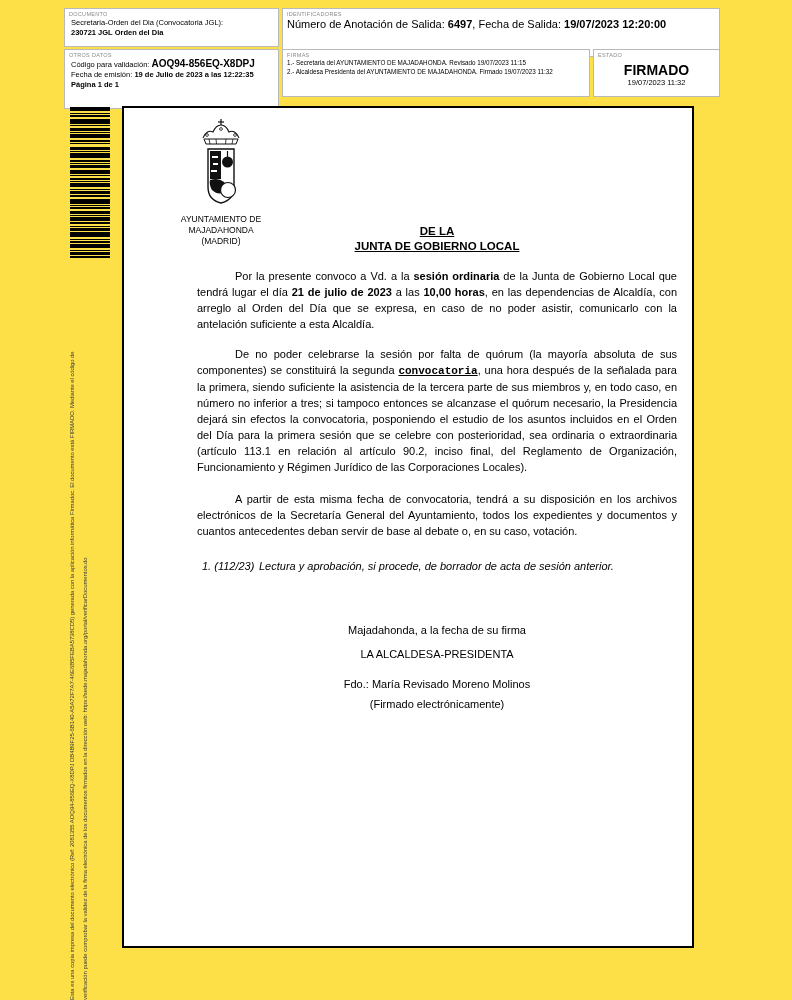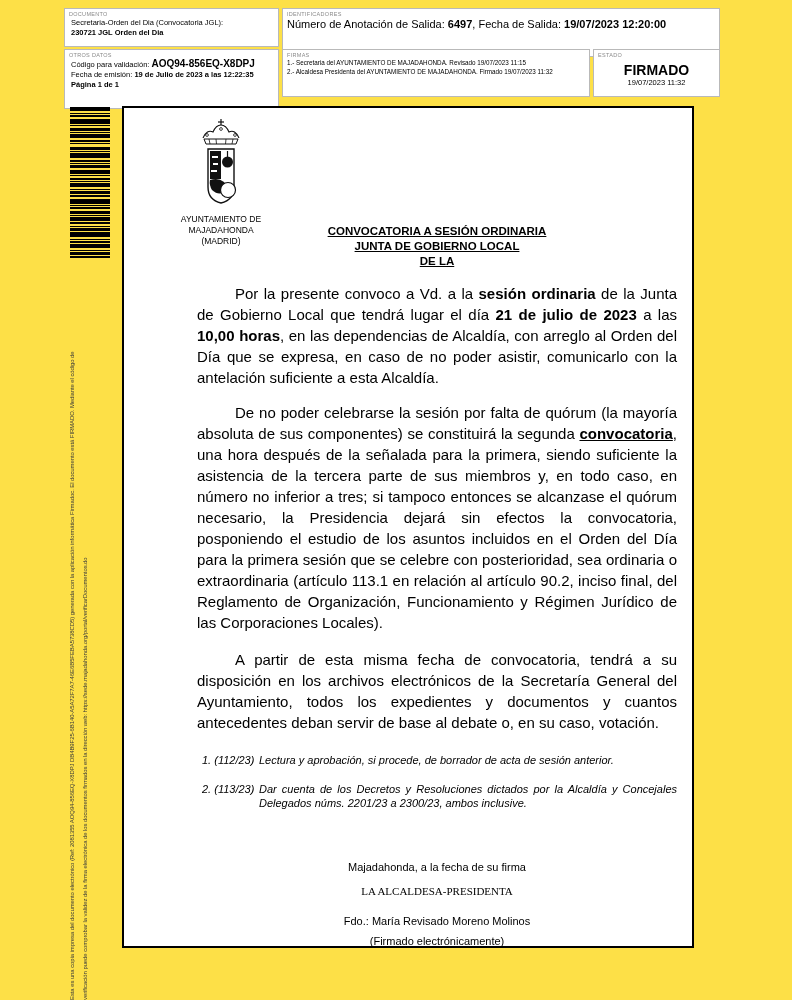--- a/index.html
+++ b/index.html
@@ -38,36 +38,36 @@
   .mainbox { position:absolute; left:122px; top:106px; width:572px; height:842px;
              border:2px solid #000; background:#fff; }
 
   .crest-block { position:absolute; left:22px; top:10px; width:150px; text-align:center; }
   .crest-block svg { display:block; margin:0 auto; }
   .orgname { font-size:8.5px; line-height:11px; margin-top:4px; }
 
   .content { position:absolute; left:73px; top:116px; width:480px; }
   .doc-title { text-align:center; font-size:11.5px; font-weight:bold; line-height:15px; }
   .doc-title div { text-decoration:underline; }
-  .content p { font-size:15px; line-height:21px; text-align:justify; text-indent:38px; }
+  .content p { font-size:11px; line-height:16px; text-align:justify; text-indent:38px; }
   .p1 { margin-top:14px; }
   .p2 { margin-top:14px; }
   .p3 { margin-top:16px; }
-  .u { text-decoration:underline; }
+  .u { text-decoration:underline;font-family:Liberation Mono, monospace; }
   .orden-h { margin-top:14px; text-align:center; font-size:11.5px; font-weight:bold; }
   .orden-h span { text-decoration:underline; }
   .orden-list { margin-top:20px;font-style:italic; }
   .orden-item { display:flex; font-size:11px; line-height:14.5px; margin-top:14px; }
   .orden-item:first-child { margin-top:0; }
   .orden-item .num { width:62px; flex:0 0 62px; padding-left:5px; }
   .orden-item .txt { flex:1; text-align:justify; }
 
   .sig { text-align:center; font-size:11px; }
   .sig-place { margin-top:50px; }
-  .sig-role  { margin-top:12px;font-family:Liberation Serif, serif; }
+  .sig-role  { margin-top:12px; }
   .sig-name  { margin-top:18px; }
   .sig-note  { margin-top:8px; font-size:11px; }
 </style>
 </head>
 <body>
 
 <div class="page">
 
   <div class="hbox box-documento">
     <div class="lbl">DOCUMENTO</div>
@@ -184,41 +184,36 @@
       </svg>
       <div class="orgname">
         <div>AYUNTAMIENTO DE</div>
         <div>MAJADAHONDA</div>
         <div>(MADRID)</div>
       </div>
     </div>
 
     <div class="content">
       <div class="doc-title">
-        <div>CONVOCATORIA A SESIÓN ORDINARIA</div>
+        <div>DE LA</div>
         <div>JUNTA DE GOBIERNO LOCAL</div>
-        <div>DE LA</div>
       </div>
 
       <p class="p1"><span>Por la presente convoco a Vd. a la </span><b>sesión ordinaria</b><span> de la Junta de Gobierno Local que tendrá lugar el día </span><b>21 de julio de 2023</b><span> a las </span><b>10,00 horas</b><span>, en las dependencias de Alcaldía, con arreglo al Orden del Día que se expresa, en caso de no poder asistir, comunicarlo con la antelación suficiente a esta Alcaldía.</span></p>
 
       <p class="p2"><span>De no poder celebrarse la sesión por falta de quórum (la mayoría absoluta de sus componentes) se constituirá la segunda </span><b class="u">convocatoria</b><span>, una hora después de la señalada para la primera, siendo suficiente la asistencia de la tercera parte de sus miembros y, en todo caso, en número no inferior a tres; si tampoco entonces se alcanzase el quórum necesario, la Presidencia dejará sin efectos la convocatoria, posponiendo el estudio de los asuntos incluidos en el Orden del Día para la primera sesión que se celebre con posterioridad, sea ordinaria o extraordinaria (artículo 113.1 en relación al artículo 90.2, inciso final, del Reglamento de Organización, Funcionamiento y Régimen Jurídico de las Corporaciones Locales).</span></p>
 
       <p class="p3">A partir de esta misma fecha de convocatoria, tendrá a su disposición en los archivos electrónicos de la Secretaría General del Ayuntamiento, todos los expedientes y documentos y cuantos antecedentes deban servir de base al debate o, en su caso, votación.</p>
 
 
       <div class="orden-list">
         <div class="orden-item">
           <div class="num">1. (112/23)</div>
           <div class="txt">Lectura y aprobación, si procede, de borrador de acta de sesión anterior.</div>
         </div>
-        <div class="orden-item">
-          <div class="num">2. (113/23)</div>
-          <div class="txt">Dar cuenta de los Decretos y Resoluciones dictados por la Alcaldía y Concejales Delegados núms. 2201/23 a 2300/23, ambos inclusive.</div>
-        </div>
       </div>
 
       <div class="sig">
         <div class="sig-place">Majadahonda, a la fecha de su firma</div>
         <div class="sig-role">LA ALCALDESA-PRESIDENTA</div>
         <div class="sig-name">Fdo.: María Revisado Moreno Molinos</div>
         <div class="sig-note">(Firmado electrónicamente)</div>
       </div>
     </div>
   </div>

